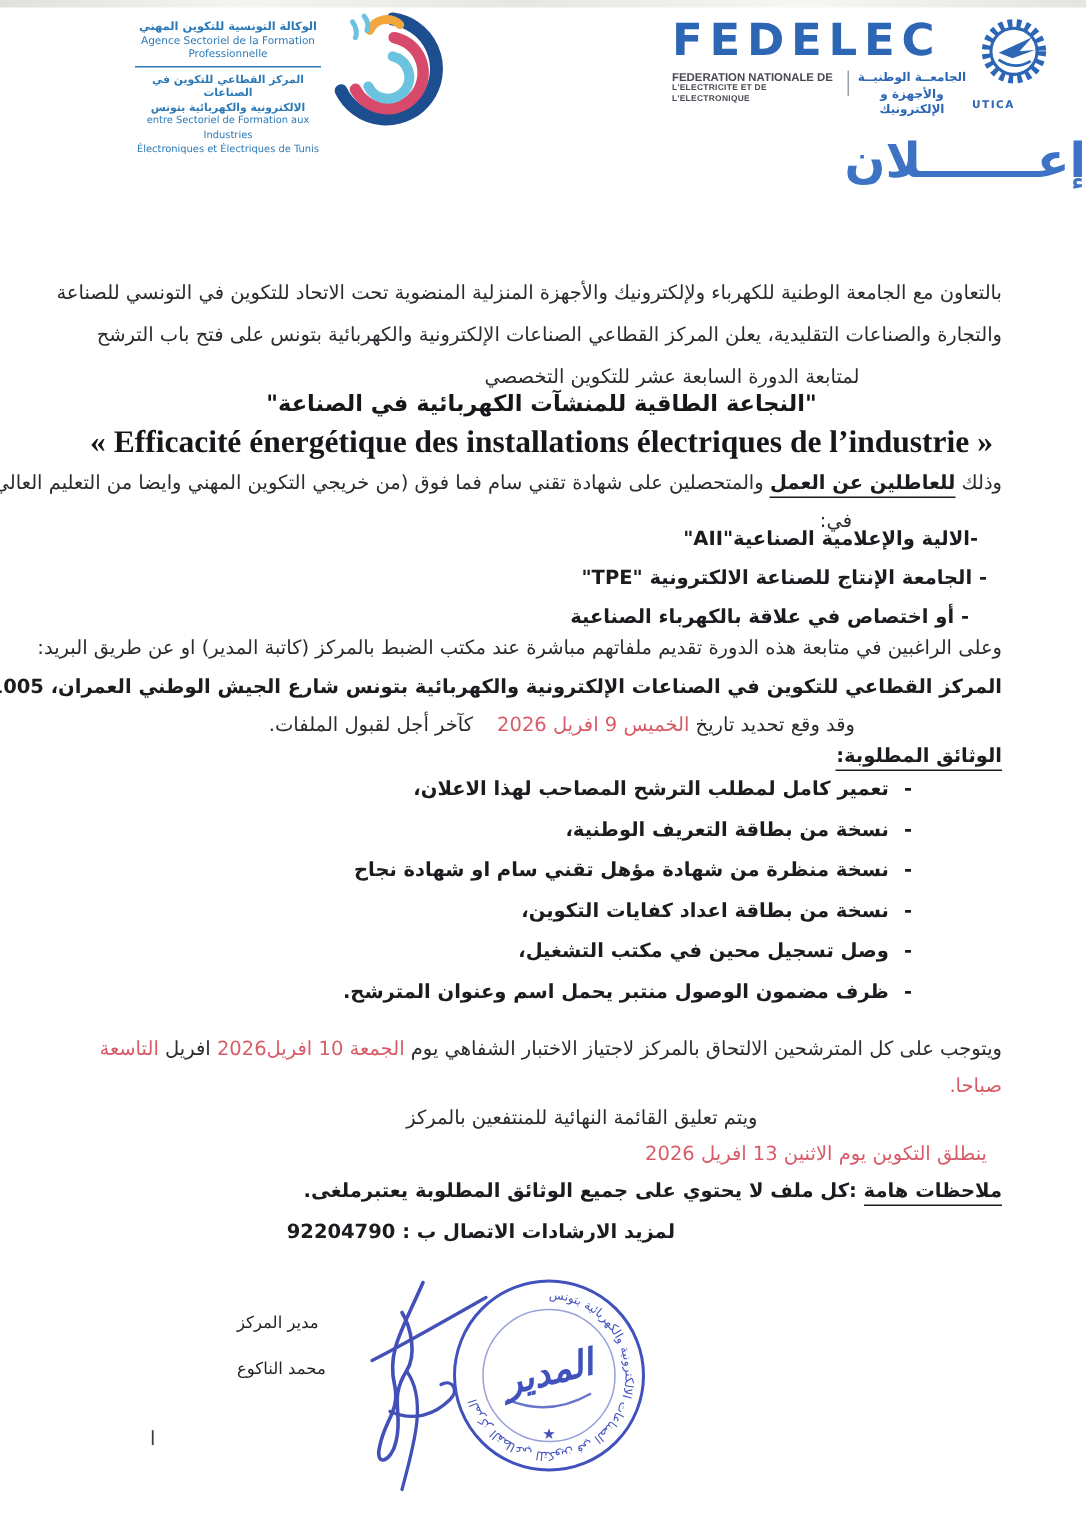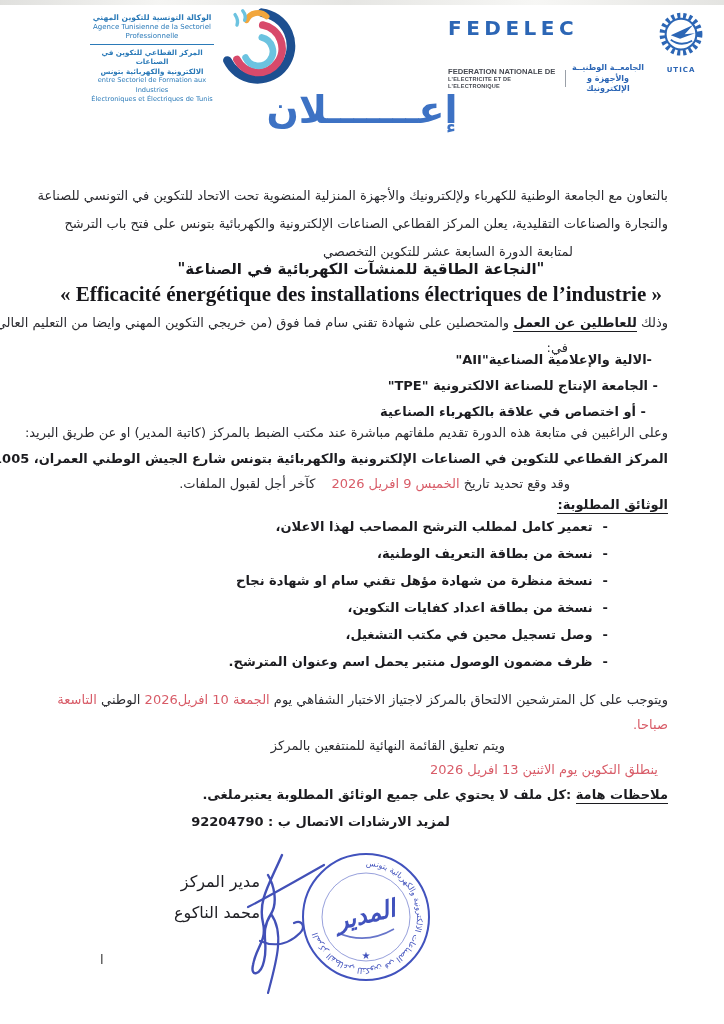--- a/index.html
+++ b/index.html
@@ -17,64 +17,64 @@
   
   .agency-text{position:absolute;left:84px;top:13px;width:136px;text-align:center;
     color:var(--agency);line-height:9.5px;}
   .agency-text .a1{font-size:7.6px;font-weight:700;}
   .agency-text .a2{font-size:7px;}
   .agency-div{width:124px;height:1px;background:var(--agency);margin:2.5px auto;}
   .agency-text .a3{font-size:7.2px;font-weight:700;}
   .agency-text .a4{font-size:6.6px;text-align:center;}
   .atfp-logo{position:absolute;left:214px;top:5px;}
   .fedelec{position:absolute;left:448px;top:13px;width:198px;}
-  .fedelec-word{font-size:20px;font-weight:800;letter-spacing:4.5px;line-height:30px;
+  .fedelec-word{font-size:30px;font-weight:800;letter-spacing:4.5px;line-height:30px;
     color:var(--brand);transform:scaleY(.98);}
-  .fedelec-sub{display:flex;margin-top:20px;align-items:center;justify-content:space-between;}
+  .fedelec-sub{display:flex;margin-top:4px;justify-content:space-between;}
   .fed-left{width:112px;text-align:left;color:#474a52;font-family:"Liberation Sans","DejaVu Sans",sans-serif;}
   .fed-left .f1{font-size:7.6px;font-weight:700;line-height:9px;}
   .fed-left .f2{font-size:5.6px;font-weight:700;line-height:7px;letter-spacing:.2px;}
   .fed-div{width:1px;height:17px;background:#9aa0a8;}
   .fed-right{width:76px;direction:rtl;text-align:center;color:var(--brand);
     font-size:8px;line-height:10.5px;font-weight:700;}
-  .utica{position:absolute;left:648px;top:10px;width:66px;text-align:center;}
+  .utica{position:absolute;left:648px;top:10px;width:66px;text-align:left;}
   .utica-label{font-size:7px;font-weight:700;color:var(--brand);letter-spacing:1px;margin-top:-2px;}
   
-  .title{position:absolute;left:0;right:0;top:88px;text-align:center;
-    font-size:38px;font-weight:700;color:var(--blue);}
+  .title{position:absolute;left:0;right:0;top:88px;text-align:right;
+    font-size:32px;font-weight:700;color:var(--blue);}
   
   .doc{position:absolute;left:54px;right:56px;top:0;height:1024px;}
   .l{position:absolute;left:0;right:0;direction:rtl;text-align:right;
     font-size:13px;line-height:24px;white-space:nowrap;color:var(--text);}
   .stretch{text-align:justify;text-align-last:justify;margin-left:16px;}
   .center{text-align:center;}
   .b{font-weight:700;color:#1c1c20;}
   .red{color:var(--red);}
   .u{border-bottom:1.4px solid currentColor;padding-bottom:1px;}
   .head-ar{font-size:15px;font-weight:800;color:#17171b;}
   .head-fr{direction:ltr;font-family:"Liberation Serif","DejaVu Serif",serif;
     font-size:21px;font-weight:700;color:#17171b;}
   .gap-after{margin-left:16px;}
   .doc-item{display:flex;flex-direction:row;column-gap:10px;}
   
-  .sig-names{position:absolute;left:158px;top:866px;width:102px;text-align:right;
-    direction:rtl;font-size:16px;line-height:31px;color:#1f1f24;}
+  .sig-names{position:absolute;left:158px;top:866px;width:102px;text-align:left;
+    direction:rtl;font-size:11px;line-height:31px;color:#1f1f24;}
   .sig-ink{position:absolute;left:230px;top:845px;}
   .stamp{position:absolute;left:298px;top:849px;}
   .stray{position:absolute;left:100px;top:952px;font-size:13px;color:#3a3a3a;}
 </style>
 </head>
 <body>
 
 <div class="page">
   <div class="scan-edge"></div>
 
   <div class="agency-text">
     <div class="a1">الوكالة التونسية للتكوين المهني</div>
-    <div class="a2">Agence Tunisienne de la Sectoriel</div>
+    <div class="a2">Agence Sectoriel de la Formation</div>
     <div class="a2">Professionnelle</div>
     <div class="agency-div"></div>
     <div class="a3">المركز القطاعي للتكوين في الصناعات</div>
     <div class="a3">الالكترونية والكهربائية بتونس</div>
     <div class="a4">entre Sectoriel de Formation aux Industries</div>
     <div class="a4">Électroniques et Électriques de Tunis</div>
   </div>
 
   <div class="atfp-logo">
     <svg width="88" height="88" viewBox="0 0 92 92" fill="none" stroke-linecap="round">
@@ -153,21 +153,21 @@
       </div>
     <div class="l b doc-item" style="top:623px;padding-right:60px">
         <span>-</span>
         <span>وصل تسجيل محين في مكتب التشغيل،</span>
       </div>
     <div class="l b doc-item" style="top:650px;padding-right:60px">
         <span>-</span>
         <span>ظرف مضمون الوصول منتبر يحمل اسم وعنوان المترشح.</span>
       </div>
 
-    <div class="l stretch" style="top:688px"><span>ويتوجب على كل المترشحين الالتحاق بالمركز لاجتياز الاختبار الشفاهي يوم </span><span class="red">الجمعة 10 افريل2026</span><span> الوطني </span><span class="red">التاسعة</span></div>
+    <div class="l stretch" style="top:688px"><span>ويتوجب على كل المترشحين الالتحاق بالمركز لاجتياز الاختبار الشفاهي يوم </span><span class="red">الجمعة 10 افريل2026</span><span> افريل </span><span class="red">التاسعة</span></div>
     <div class="l red" style="top:713px">صباحا.</div>
 
     <div class="l" style="top:734px;padding-right:163px">ويتم تعليق القائمة النهائية للمنتفعين بالمركز</div>
     <div class="l red" style="top:758px;padding-right:10px">ينطلق التكوين يوم الاثنين 13 افريل 2026</div>
 
     <div class="l b" style="top:783px"><span class="u">ملاحظات هامة</span><span> :كل ملف لا يحتوي على جميع الوثائق المطلوبة يعتبرملغى.</span></div>
     <div class="l b" style="top:810px;padding-right:218px">لمزيد الارشادات الاتصال ب : 92204790</div>
   </div>
 
   <div class="sig-names">

